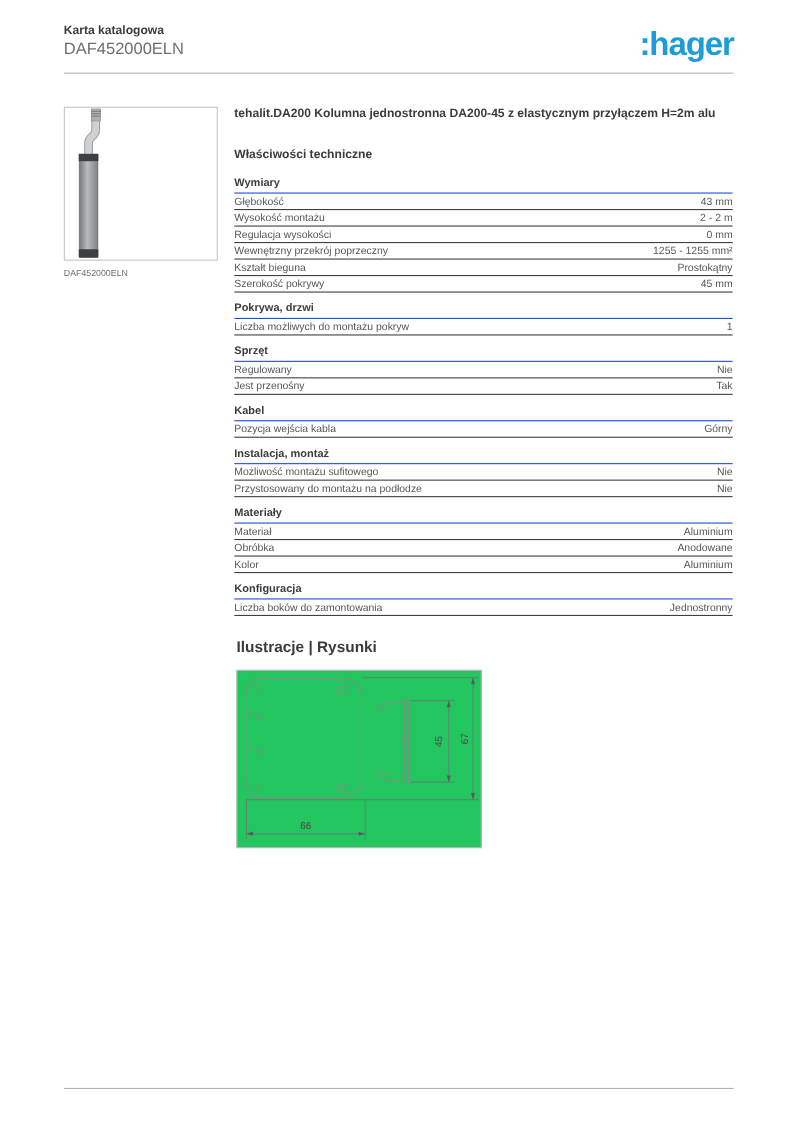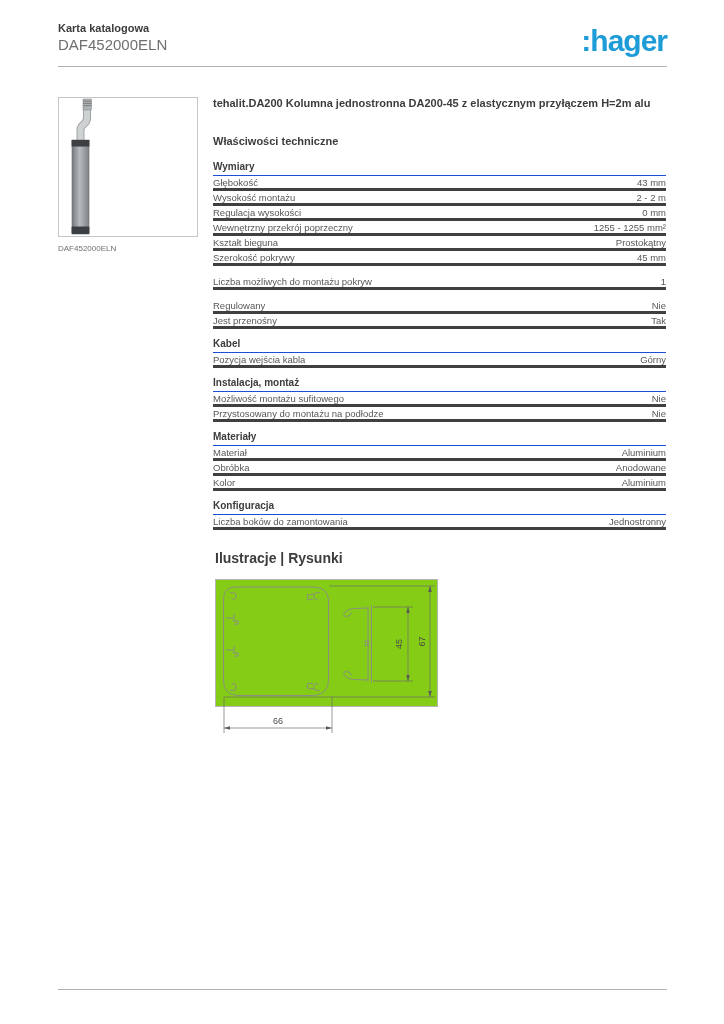--- a/index.html
+++ b/index.html
@@ -36,27 +36,27 @@
 
   .section { margin-top: 9px; }
   .section:first-child { margin-top: 0; }
   .section-title {
     font-size: 10px; font-weight: bold; color: #3c3c3b;
     padding-bottom: 3px; border-bottom: 1px solid #1d4ed8;
   }
   .prop-row {
     display: flex; justify-content: space-between; align-items: center;
     height: 15px; font-size: 9.5px; color: #575756;
-    border-bottom: 3px solid #404040;
+    border-bottom: 1px solid #404040;
   }
   .prop-label { white-space: nowrap; }
   .prop-value { white-space: nowrap; text-align: right; }
 
   .illus-heading { font-size: 14px; font-weight: bold; color: #3c3c3b; margin: 20px 0 13px 2px; }
-  .drawing-box { width: 223px; height: 128px; border: 1px solid #b5b5b5; margin-left: 2px; background: #84cc16; }
+  .drawing-box { width: 223px; height: 162px; border: 1px solid #b5b5b5; margin-left: 2px; background: #22c55e; }
   .drawing-box svg { display: block; }
 
   
   .footer-rule { position: absolute; left: 58px; right: 57px; top: 989px; height: 1px; background: #b2b2b2; }
   .footer {
     position: absolute; left: 58px; right: 57px; top: 997px;
     display: flex; justify-content: space-between; align-items: baseline;
     font-size: 9px;
   }
   .footer-website { font-weight: bold; color: #3c3c3b; text-decoration: none; }
@@ -142,29 +142,31 @@
   </div>
 
   <div class="prop-row">
     <span class="prop-label">Szerokość pokrywy</span>
     <span class="prop-value">45 mm</span>
   </div>
 </div>
   </div>
 
   <div class="section">
+    <div class="section-title">Pokrywa, drzwi</div>
     <div>
   <div class="prop-row">
     <span class="prop-label">Liczba możliwych do montażu pokryw</span>
     <span class="prop-value">1</span>
   </div>
 </div>
   </div>
 
   <div class="section">
+    <div class="section-title">Sprzęt</div>
     <div>
   <div class="prop-row">
     <span class="prop-label">Regulowany</span>
     <span class="prop-value">Nie</span>
   </div>
 
   <div class="prop-row">
     <span class="prop-label">Jest przenośny</span>
     <span class="prop-value">Tak</span>
   </div>

